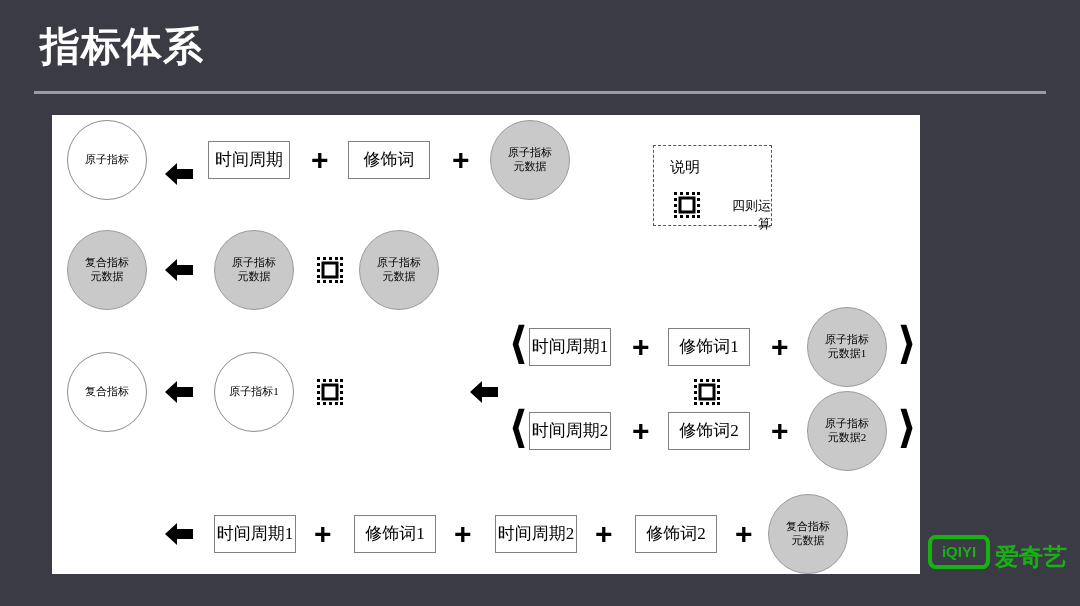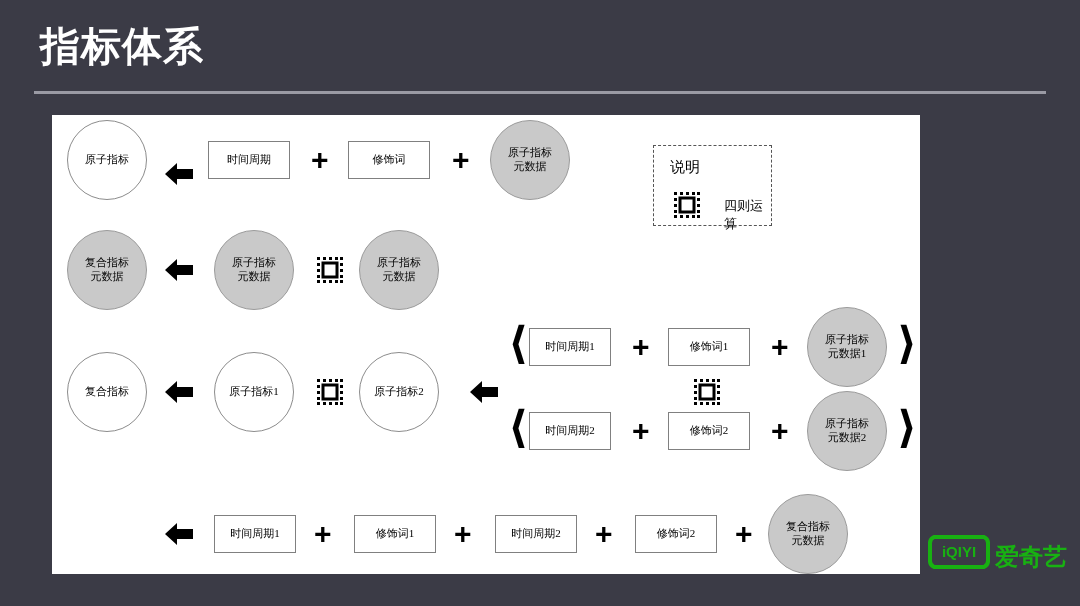--- a/index.html
+++ b/index.html
@@ -71,21 +71,21 @@
     border: 1px solid #8c8c8c;
   }
   .circle.gray {
     background: #c9c9c9;
     border: 1px solid #9b9b9b;
   }
   
   .rect {
     background: #ffffff;
     border: 1px solid #808080;
-    font-size: 11px;
+    font-size: 17px;
   }
   
   .plus {
     position: absolute;
     color: #000;
     font-family: "Liberation Sans", "DejaVu Sans", sans-serif;
     font-size: 30px;
     font-weight: bold;
     line-height: 1;
     user-select: none;
@@ -125,20 +125,21 @@
     top: 12px;
     font-size: 15px;
     color: #000;
   }
   #legend-label {
     position: absolute;
     left: 70px;
     top: 51px;
     font-size: 13px;
     color: #000;
+    text-align: right;
   }
   #legend-icon {
     position: absolute;
     left: 20px;
     top: 46px;
     width: 26px;
     height: 26px;
   }
   
   #logo {
@@ -296,23 +297,20 @@
         <rect x="0" y="18" width="3" height="3"></rect>
           <rect x="23" y="18" width="3" height="3"></rect>
         <rect x="0" y="23" width="3" height="3"></rect>
           <rect x="6" y="23" width="3" height="3"></rect>
         <rect x="12" y="23" width="3" height="3"></rect>
           <rect x="18" y="23" width="3" height="3"></rect>
         <rect x="23" y="23" width="3" height="3"></rect>
       </g>
     </svg>
 
-    <div class="node circle white" style="left:307px; top:237px; width:80px; height:80px;">
-      <span>原子指标2</span>
-    </div>
 
     <svg class="arrow" style="left:417px; top:264px;" viewBox="0 0 30 26">
       <path d="M1 13 L13 2 L13 8 L29 8 L29 18 L13 18 L13 24 Z" fill="#000000"></path>
     </svg>
 
     <div class="angle" style="left:456px; top:207px;">⟨</div>
 
     <div class="node rect" style="left:477px; top:213px; width:82px; height:38px;">
       <span>时间周期1</span>
     </div>

